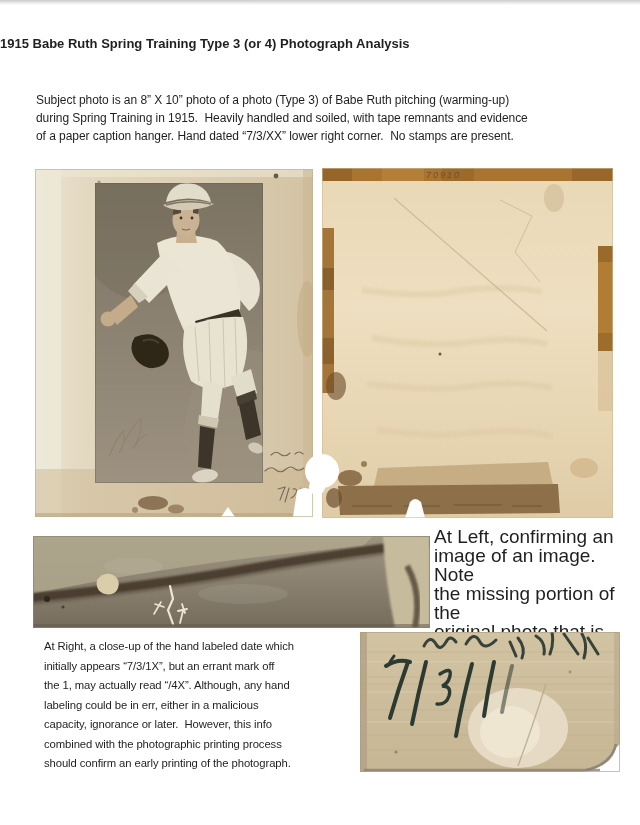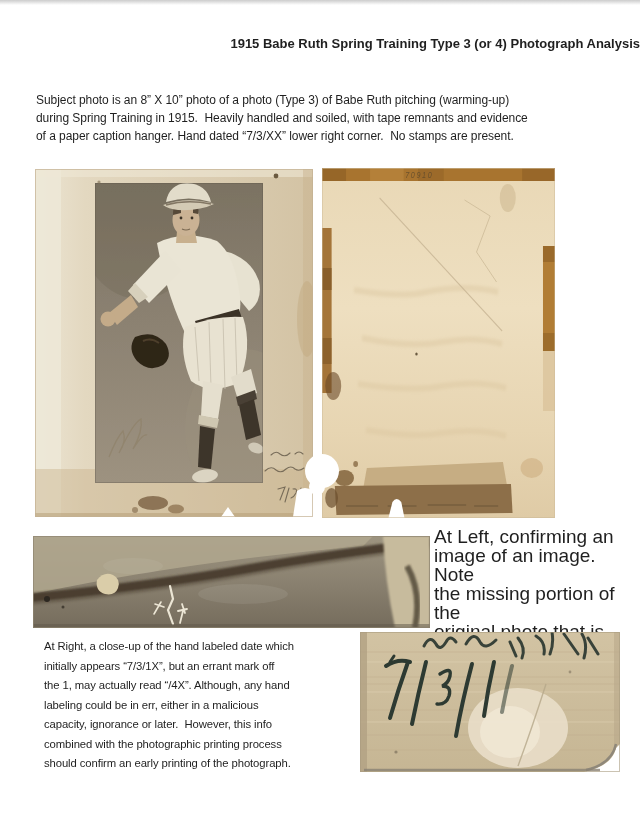--- a/index.html
+++ b/index.html
@@ -5,40 +5,40 @@
   html,body{margin:0;padding:0;background:#e9e9e9;}
   .page{
     position:relative;width:640px;height:825px;background:#ffffff;
     margin:0 auto;overflow:hidden;
     font-family:"Liberation Sans", sans-serif;color:#1f1f1f;
   }
   .top-shade{position:absolute;left:0;top:0;width:640px;height:5px;
     background:linear-gradient(#cccccc,#ffffff);}
   .title{
     position:absolute;left:0;top:34px;width:640px;margin:0;
-    font-size:13px;font-weight:700;text-align:right;line-height:20px;
+    font-size:13px;font-weight:700;text-align:left;line-height:20px;
     white-space:pre-wrap;
   }
   .intro{
     position:absolute;left:36px;top:91px;width:578px;margin:0;
     font-size:12px;line-height:18px;letter-spacing:-0.05px;
     white-space:pre-wrap;
   }
   .caption-a{
     position:absolute;left:434px;top:527px;width:205px;margin:0;
     font-size:19px;line-height:19px;white-space:pre-wrap;
   }
   .caption-b{
     position:absolute;left:36px;top:629px;width:330px;margin:8px;
     font-size:11.3px;line-height:19.5px;letter-spacing:-0.1px;
     white-space:pre-wrap;
   }
   figure{margin:0;padding:0;position:absolute;}
   .photo-a{left:35px;top:169px;width:278px;height:348px;}
-  .photo-b{left:322px;top:168px;width:233px;height:350px;}
+  .photo-b{left:322px;top:168px;width:291px;height:350px;}
   .photo-c{left:33px;top:536px;width:397px;height:92px;}
   .photo-d{left:360px;top:632px;width:260px;height:140px;}
   .notch{
     position:absolute;left:305px;top:454px;width:34px;height:34px;
     background:#ffffff;border-radius:50%;z-index:5;
   }
   .notch-tail{
     position:absolute;left:309px;top:479px;width:16px;height:16px;
     background:#ffffff;border-radius:50%;z-index:5;
   }

